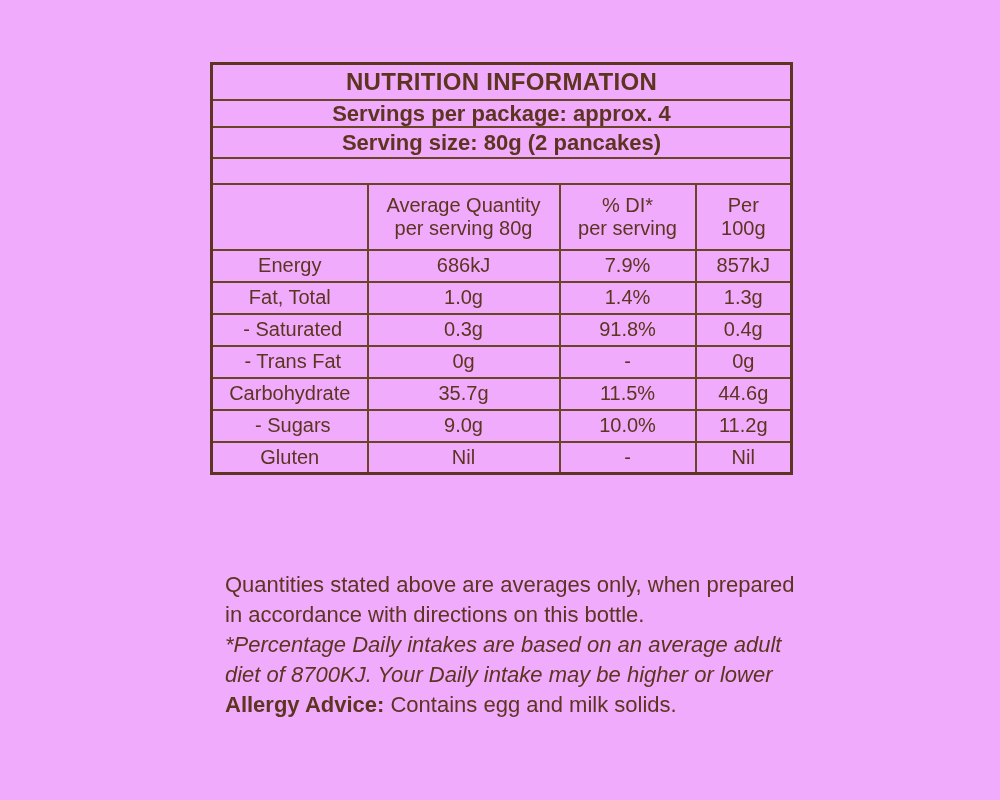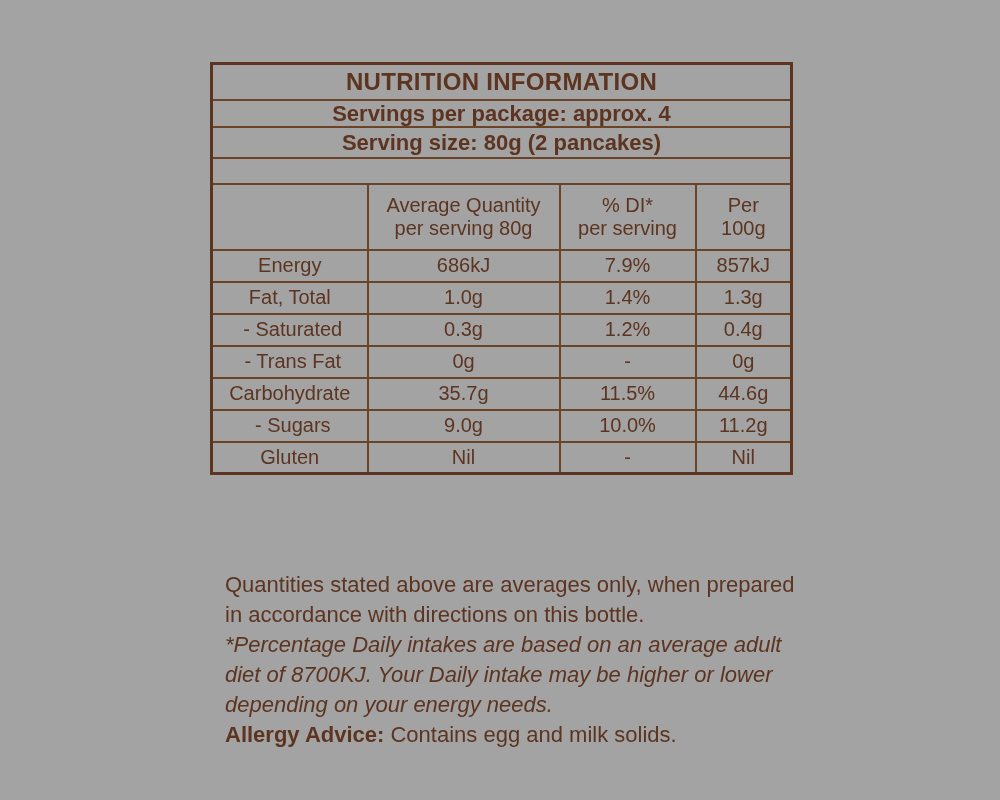--- a/index.html
+++ b/index.html
@@ -7,21 +7,21 @@
     padding: 0;
     width: 1000px;
     height: 800px;
     background: #ffffff;
     font-family: "Liberation Sans", sans-serif;
   }
   .canvas {
     position: relative;
     width: 1000px;
     height: 800px;
-    background: #a3a3a3;
+    background: #f0abfc;
     color: #5c3420;
     overflow: hidden;
   }
   table.nutrition-table {
     position: absolute;
     left: 210px;
     top: 62px;
     width: 580px;
     border-collapse: collapse;
     table-layout: fixed;
@@ -122,21 +122,21 @@
     <tr class="r-data">
       <td class="c-label">Fat, Total</td>
       <td>1.0g</td>
       <td>1.4%</td>
       <td>1.3g</td>
     </tr>
 
     <tr class="r-data">
       <td class="c-label sub">- Saturated</td>
       <td>0.3g</td>
-      <td>1.2%</td>
+      <td>91.8%</td>
       <td>0.4g</td>
     </tr>
 
     <tr class="r-data">
       <td class="c-label sub">- Trans Fat</td>
       <td>0g</td>
       <td>-</td>
       <td>0g</td>
     </tr>
 
@@ -166,21 +166,20 @@
     </table>
 
   <div class="notes">
     <p class="n1">
       <span>Quantities stated above are averages only, when prepared</span><br>
       <span>in accordance with directions on this bottle.</span>
     </p>
     <p class="n2">
       <span>*Percentage Daily intakes are based on an average adult</span><br>
       <span>diet of 8700KJ. Your Daily intake may be higher or lower</span><br>
-      <span>depending on your energy needs.</span>
     </p>
     <p class="n3">
       <b>Allergy Advice:</b>
       <span>Contains egg and milk solids.</span>
     </p>
   </div>
 
 </div>
 
 </body></html>

